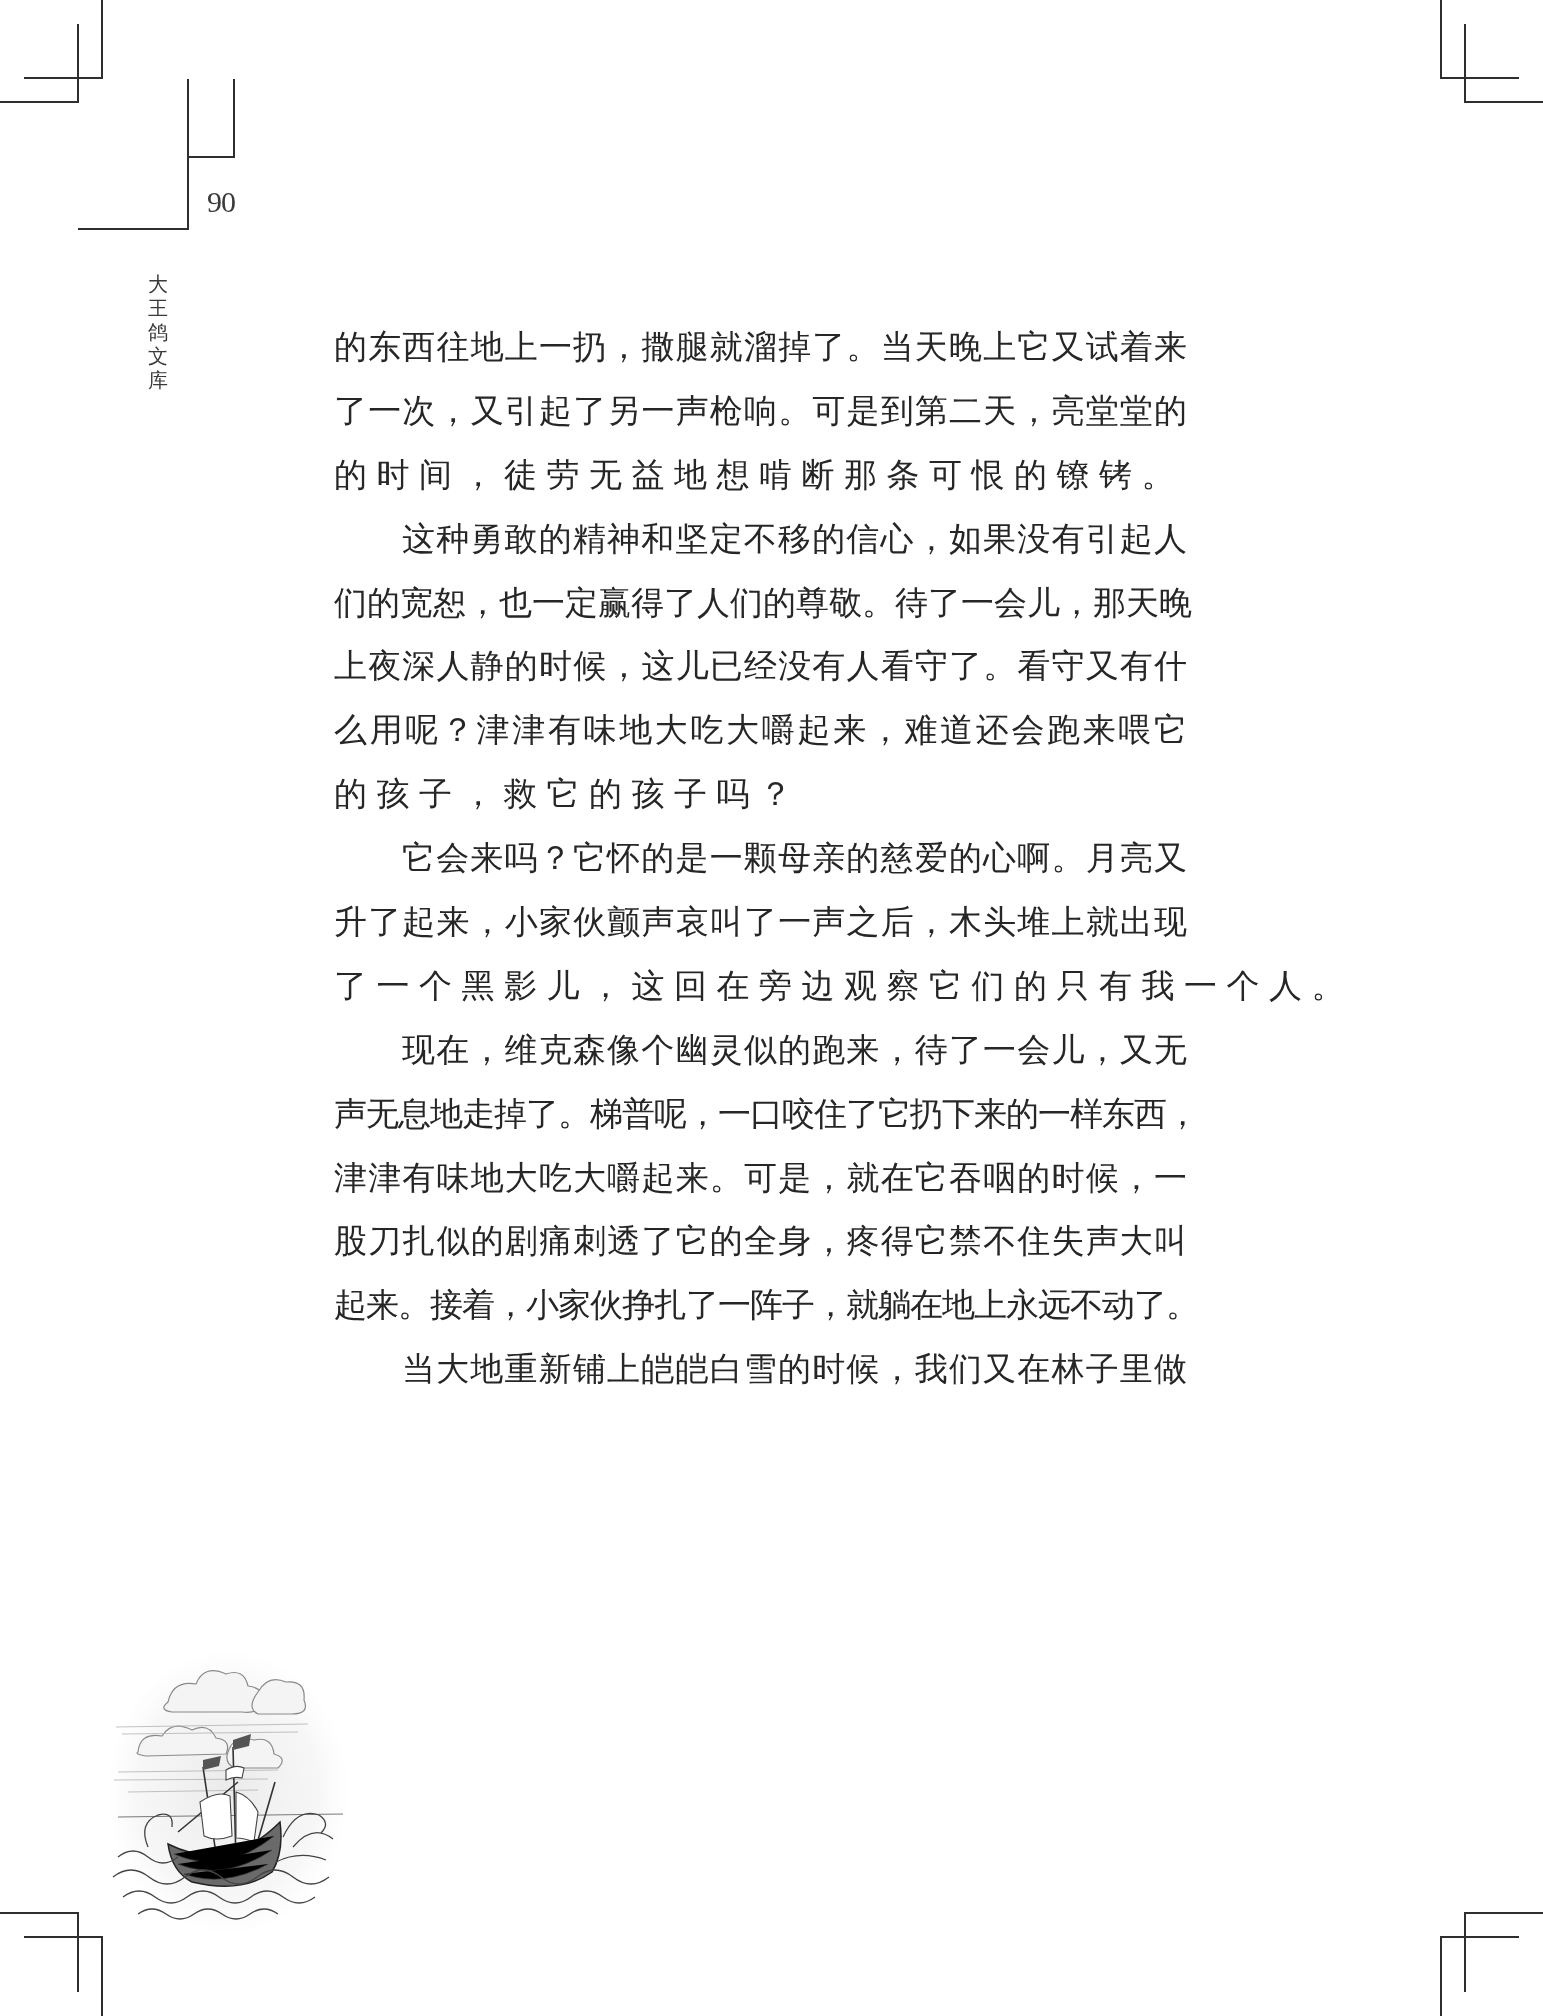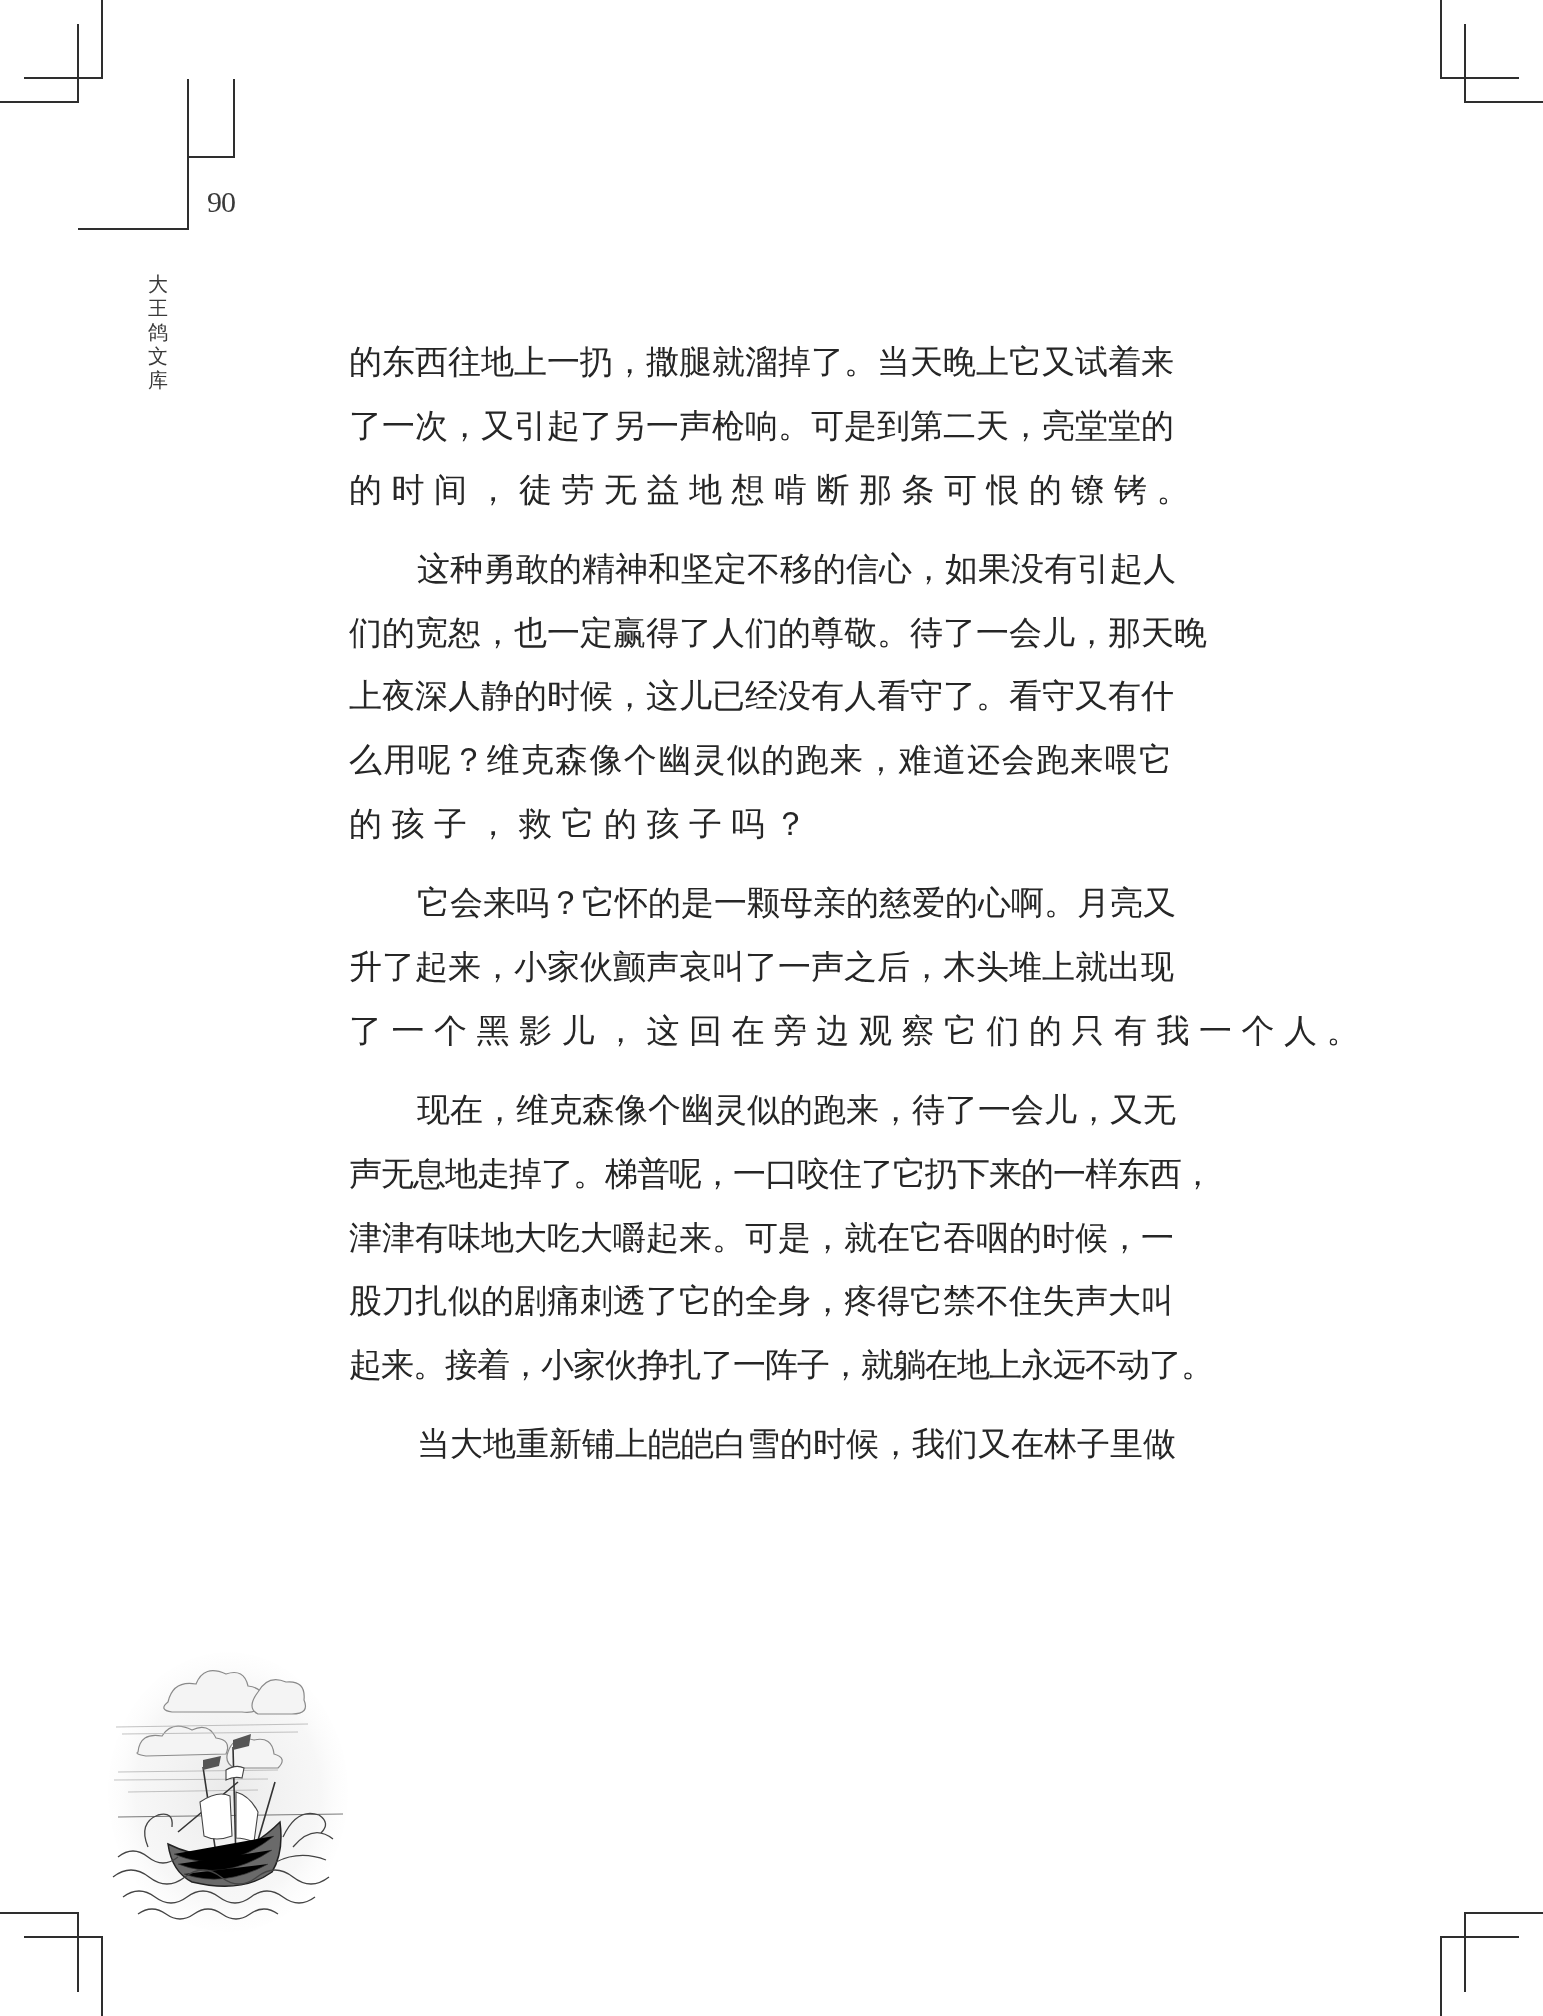--- a/index.html
+++ b/index.html
@@ -49,21 +49,21 @@
 
   .body-text {
     position: absolute;
     left: 334px;
     top: 315px;
     width: 853px;
     font-size: 33px;
     color: #262626;
   }
   .para {
-    margin: 15px;
+    margin: 0;
   }
   .line {
     display: block;
     height: 63.9px;
     line-height: 63.9px;
     white-space: nowrap;
     text-align: justify;
     text-align-last: justify;
     text-justify: inter-character;
     overflow: visible;
@@ -131,21 +131,21 @@
   <div class="para">
     <span class="line">的东西往地上一扔，撒腿就溜掉了。当天晚上它又试着来</span>
     <span class="line">了一次，又引起了另一声枪响。可是到第二天，亮堂堂的</span>
     <span class="line last">的时间，徒劳无益地想啃断那条可恨的镣铐。</span>
   </div>
 
   <div class="para">
     <span class="line indent">这种勇敢的精神和坚定不移的信心，如果没有引起人</span>
     <span class="line">们的宽恕，也一定赢得了人们的尊敬。待了一会儿，那天晚</span>
     <span class="line">上夜深人静的时候，这儿已经没有人看守了。看守又有什</span>
-    <span class="line">么用呢？维克森像个幽灵似的跑来，难道还会跑来喂它</span>
+    <span class="line">么用呢？津津有味地大吃大嚼起来，难道还会跑来喂它</span>
     <span class="line last">的孩子，救它的孩子吗？</span>
   </div>
 
   <div class="para">
     <span class="line indent">它会来吗？它怀的是一颗母亲的慈爱的心啊。月亮又</span>
     <span class="line">升了起来，小家伙颤声哀叫了一声之后，木头堆上就出现</span>
     <span class="line last">了一个黑影儿，这回在旁边观察它们的只有我一个人。</span>
   </div>
 
   <div class="para">

